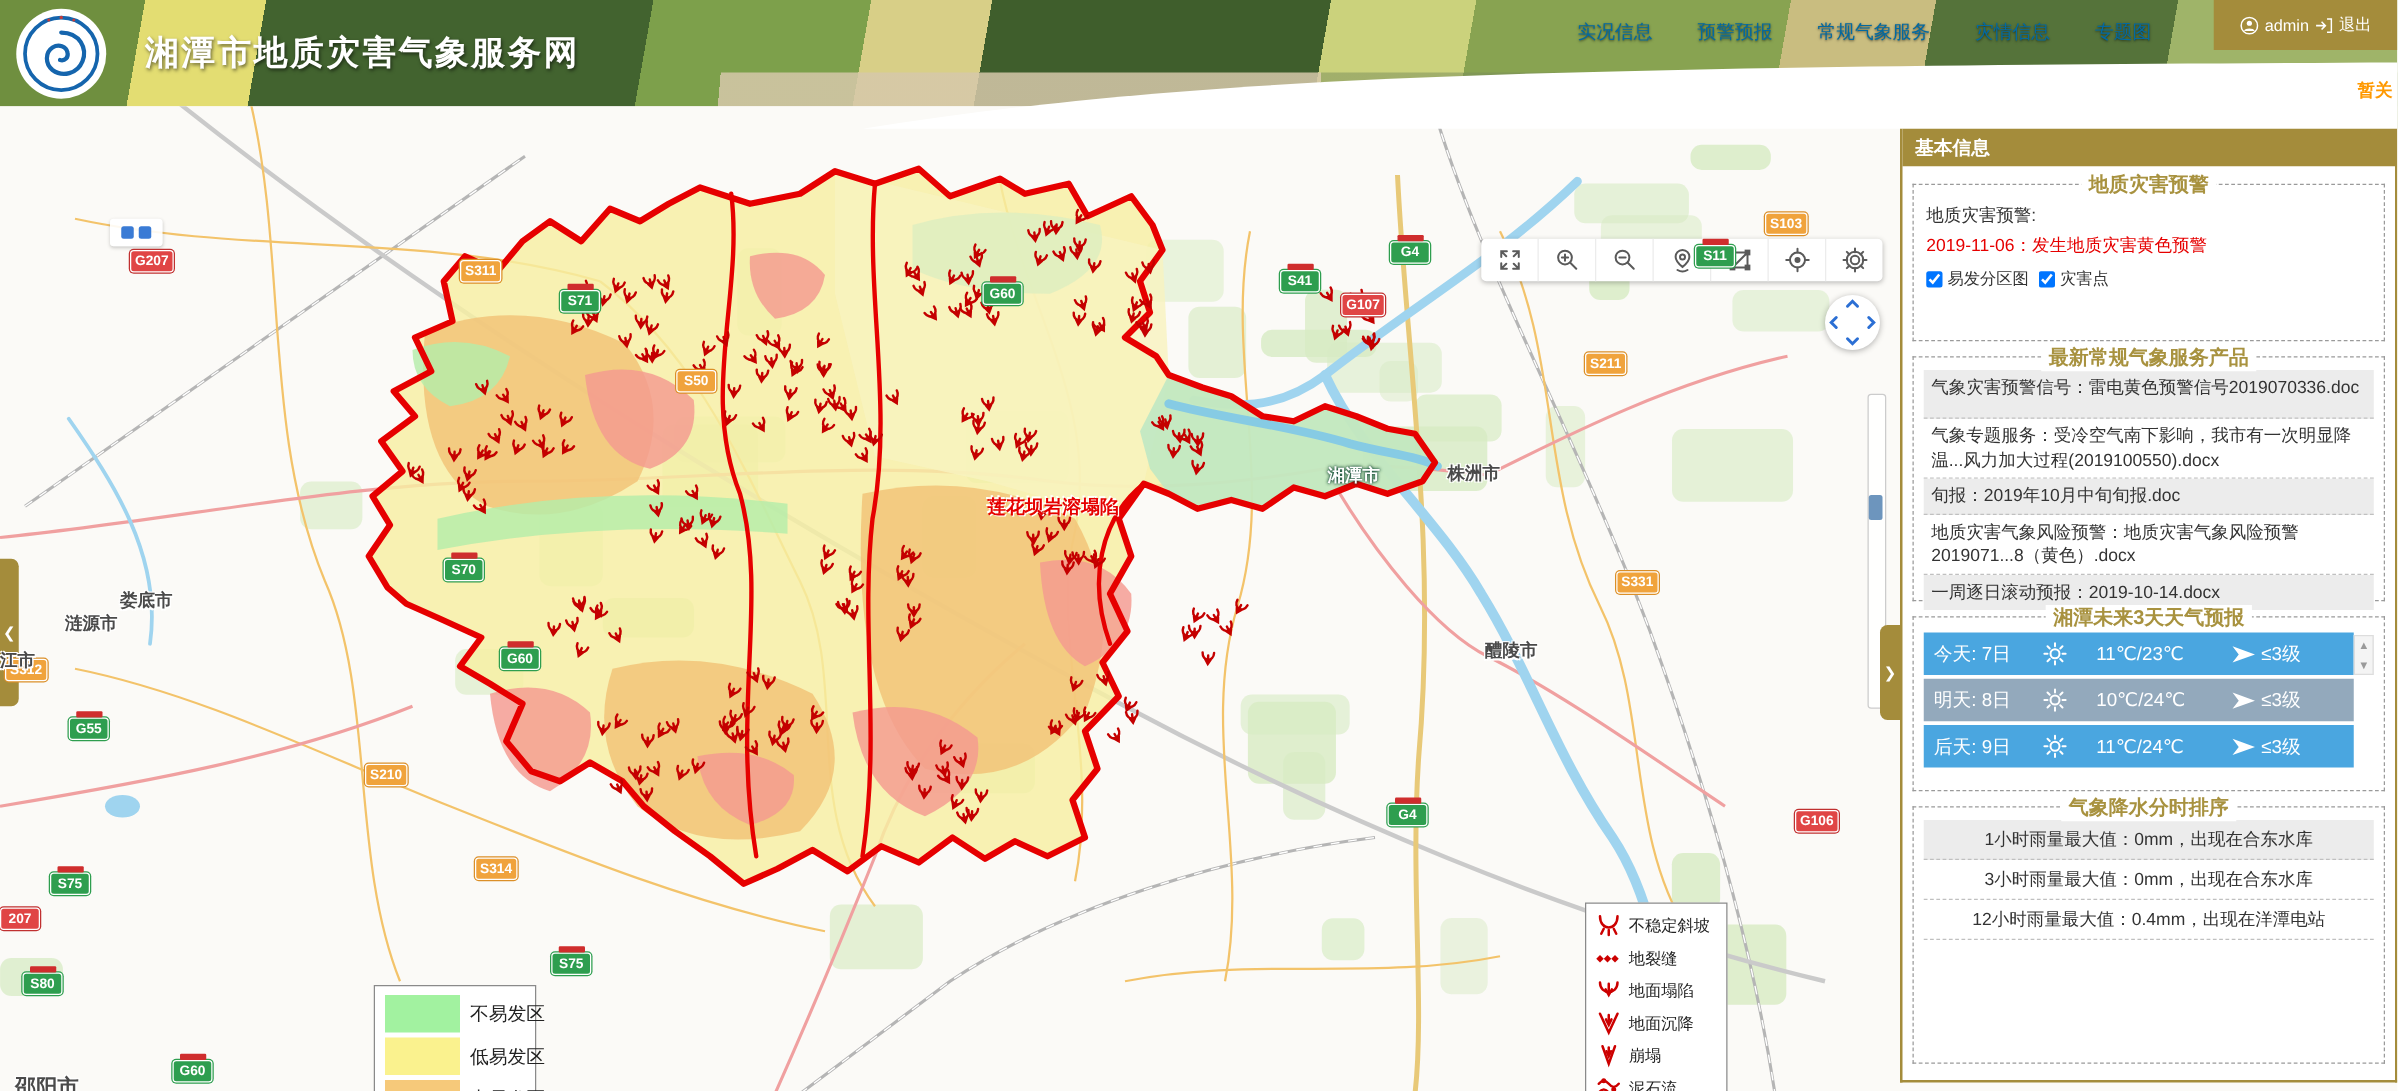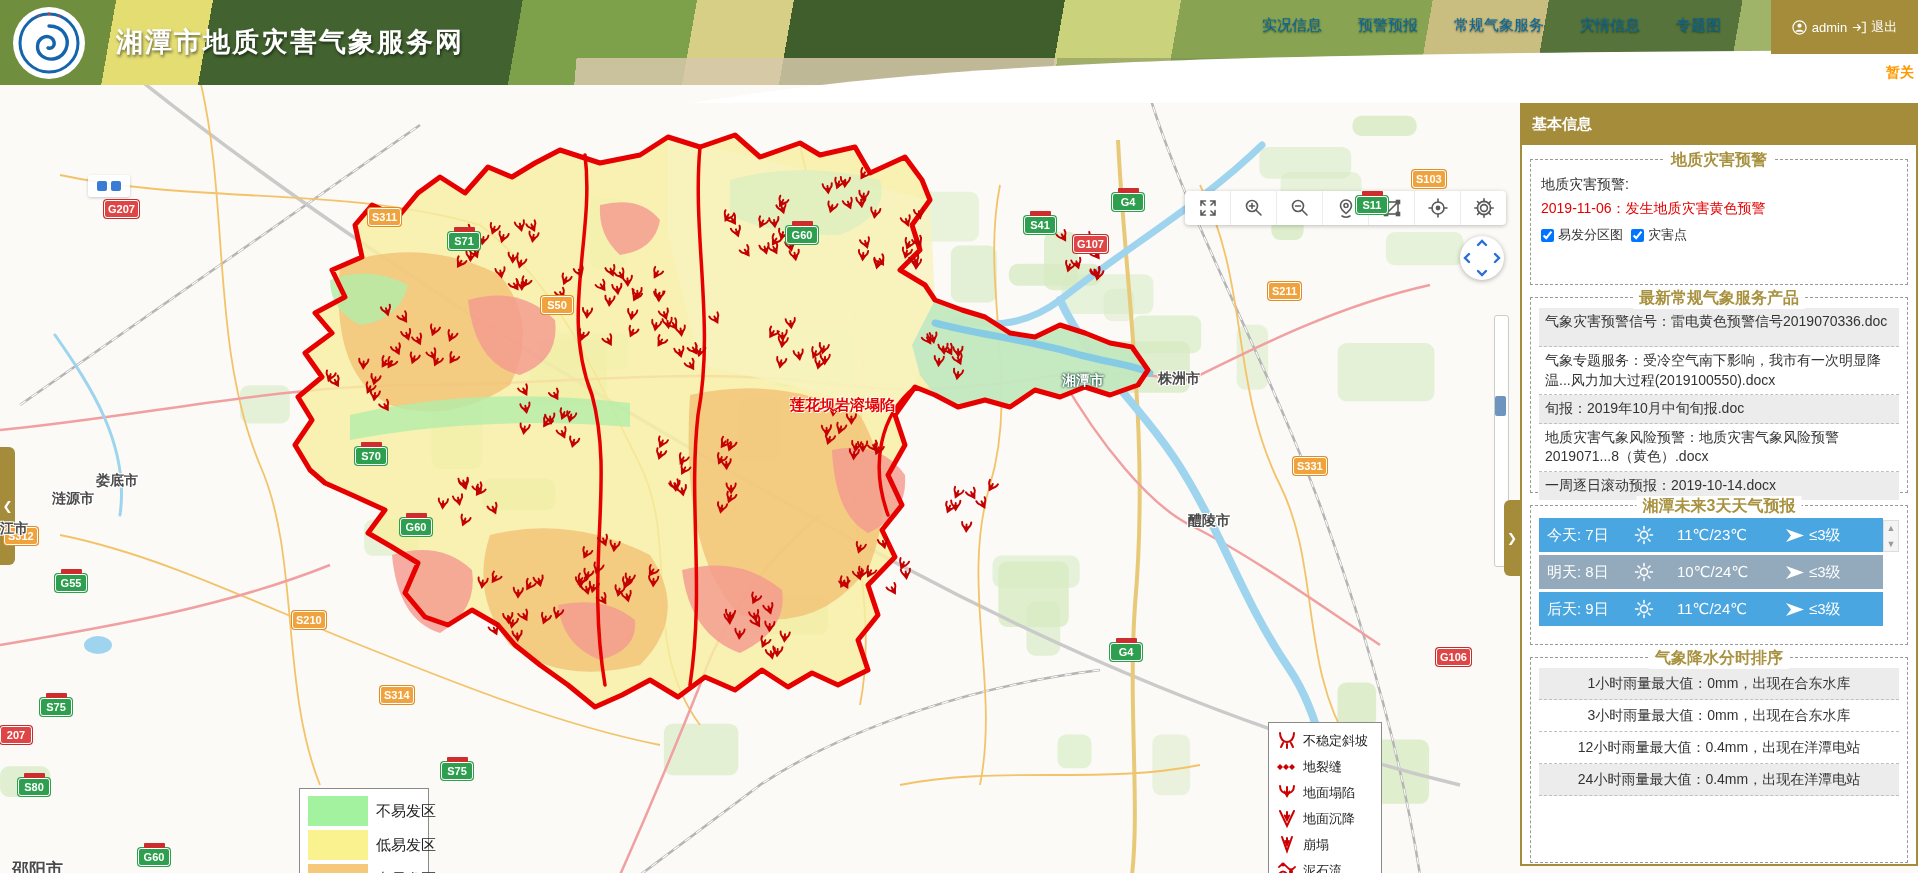--- a/index.html
+++ b/index.html
@@ -13,21 +13,21 @@
        #55733a 80% 90%,#9fb469 90% 100%);}
   .sat::after{content:"";position:absolute;left:0;top:58px;width:100%;height:45px;
     background:linear-gradient(95deg,transparent 0 30%,rgba(214,200,170,.85) 30% 55%,rgba(120,140,90,.5) 55% 100%);}
   .wave{position:absolute;left:0;top:0;z-index:3;}
   
   .logo{position:absolute;left:12px;top:6px;width:74px;height:74px;z-index:5;}
   .site-title{position:absolute;left:116px;top:24px;z-index:5;color:#fff;font-size:27px;
     font-weight:bold;letter-spacing:2px;text-shadow:1px 2px 3px rgba(0,0,0,.55);}
   .nav{position:absolute;left:1262px;top:0;height:50px;display:flex;align-items:center;gap:36px;z-index:5;}
   .nav-item{color:#0369a1;font-size:15px;text-shadow:0 1px 2px rgba(0,0,0,.6);cursor:pointer;white-space:nowrap;}
-  .admin-box{position:absolute;left:1771px;top:0;width:147px;height:54px;z-index:5;background:#a48c3b;
+  .admin-box{position:absolute;left:1771px;top:0;width:147px;height:40px;z-index:5;background:#a48c3b;
     display:flex;align-items:center;justify-content:center;gap:5px;color:#fff;font-size:13px;}
   .announce{position:absolute;left:1886px;top:64px;z-index:6;color:#ff9900;font-weight:bold;
     font-size:14px;white-space:nowrap;}
   
   .map{position:absolute;left:0;top:85px;width:1918px;height:788px;z-index:2;background:#fbfaf7;}
   .overlay{position:absolute;z-index:4;}
   .toolbar{left:1185px;top:106px;height:34px;background:#fff;border-radius:4px;
     box-shadow:0 1px 4px rgba(0,0,0,.25);display:flex;}
   .tbtn{width:45px;height:34px;display:flex;align-items:center;justify-content:center;
     border-right:1px solid #ececec;cursor:pointer;color:#5a5a5a;}
@@ -63,21 +63,21 @@
   .zone-row:last-child{margin-bottom:0;}
   .zone-swatch{width:60px;height:30px;flex:0 0 auto;}
   .zone-label{font-size:15px;color:#222;white-space:nowrap;}
   .sym-legend{left:1268px;top:637px;width:114px;background:#fff;border:1px solid #8a8a8a;
     padding:5px 6px;box-sizing:border-box;}
   .sym-row{display:flex;align-items:center;gap:4px;height:26px;}
   .sym-label{font-size:13px;color:#222;white-space:nowrap;}
   
   .sidebar{position:absolute;left:1520px;top:103px;width:398px;height:763px;z-index:10;
     box-sizing:border-box;background:#fff;border:2px solid #a48c3b;border-top:none;}
-  .sb-head{height:42px;background:#a48c3b;color:#fff;font-size:15px;font-weight:bold;
+  .sb-head{height:30px;background:#a48c3b;color:#fff;font-size:15px;font-weight:bold;
     display:flex;align-items:center;padding-left:10px;margin:0 -0px;}
   .sb-body{padding:14px 8px 0 8px;}
   .panel{position:relative;border:1px dashed #9a9a9a;margin-bottom:12px;padding:14px 8px 6px 8px;box-sizing:border-box;}
   .panel-title{position:absolute;top:-10px;left:50%;transform:translateX(-50%);background:#fff;
     padding:0 6px;color:#a8923f;font-size:16px;font-weight:bold;white-space:nowrap;}
   .p-warning{height:126px;}
   .p-products{height:196px;padding-top:10px;}
   .p-forecast{height:140px;padding-top:12px;}
   .p-rain{height:206px;padding-top:10px;}
   .w-line{font-size:14px;color:#333;margin:2px 0 6px 2px;}
@@ -761,21 +761,20 @@
             <span>▼</span>
           </div>
         </div>
       </div>
 
       <div class="panel p-rain">
         <div class="panel-title">气象降水分时排序</div>
         <div class="rain-item alt">1小时雨量最大值：0mm，出现在合东水库</div>
         <div class="rain-item">3小时雨量最大值：0mm，出现在合东水库</div>
         <div class="rain-item">12小时雨量最大值：0.4mm，出现在洋潭电站</div>
-        <div class="rain-item alt">24小时雨量最大值：0.4mm，出现在洋潭电站</div>
       </div>
 
     </div>
   </aside>
 <div class="shield red" style="left: 104px; top: 200px;">G207</div>
     <div class="shield orange" style="left: 368px; top: 208px;">S311</div>
     <div class="shield green" style="left: 448px; top: 232px;">S71<i class="cap"></i></div>
     <div class="shield green" style="left: 786px; top: 226px;">G60<i class="cap"></i></div>
     <div class="shield green" style="left: 1024px; top: 216px;">S41<i class="cap"></i></div>
     <div class="shield green" style="left: 1112px; top: 193px;">G4<i class="cap"></i></div>

